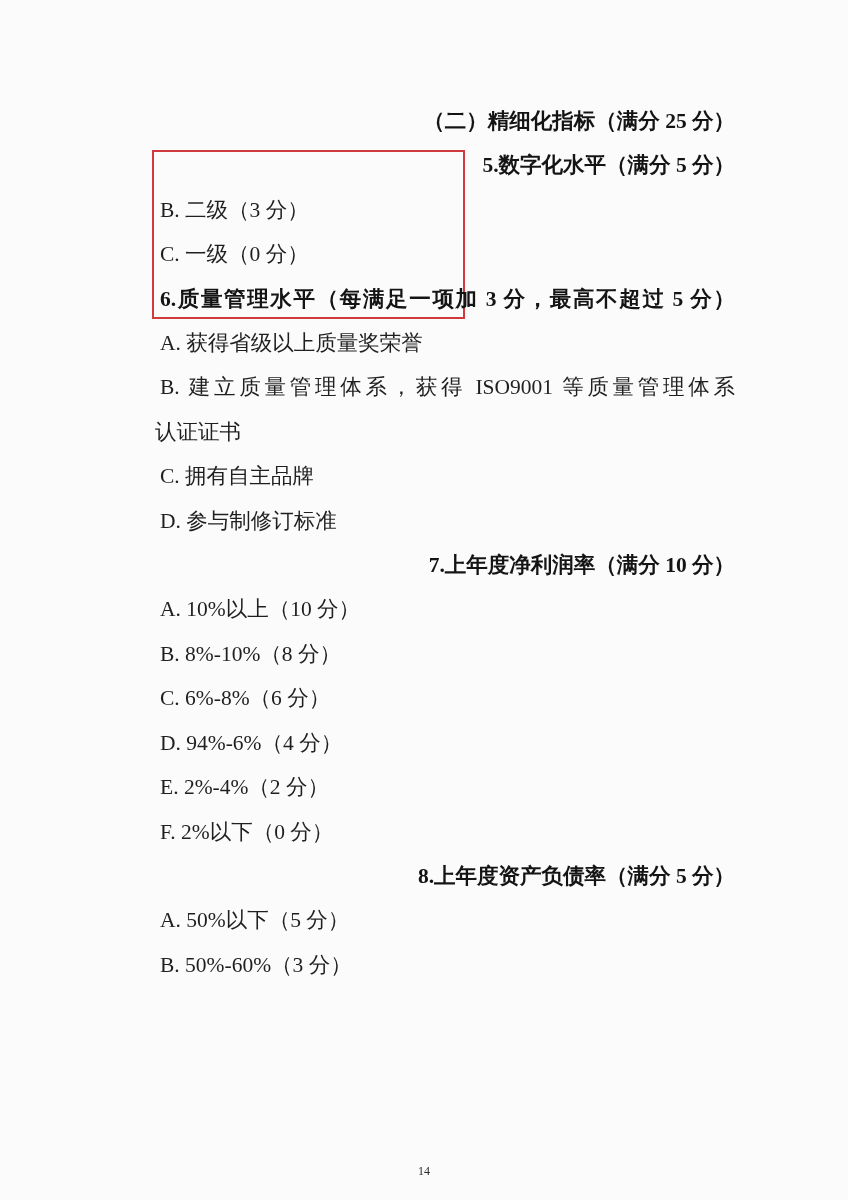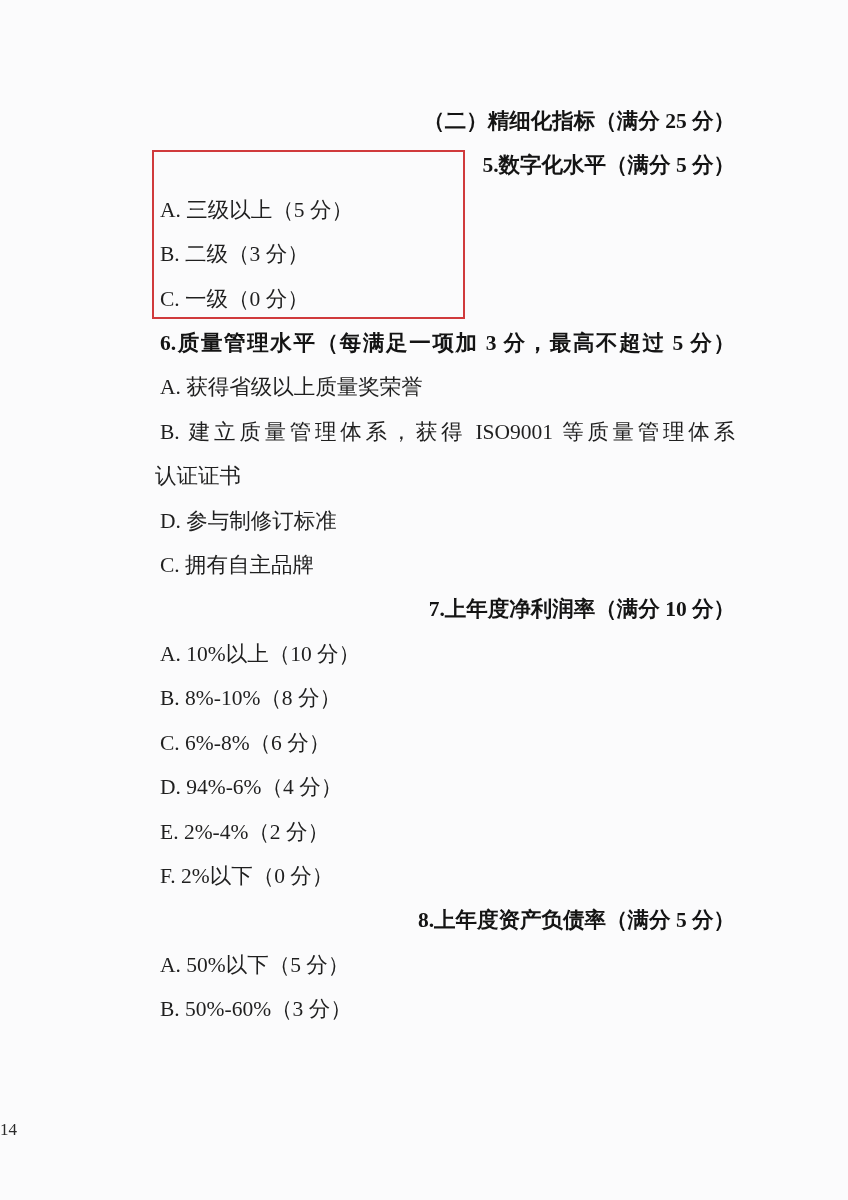--- a/index.html
+++ b/index.html
@@ -51,47 +51,47 @@
     top: 150px;
     width: 309px;
     height: 165px;
     border: 2px solid #d03a3c;
     pointer-events: none;
   }
   .page-number {
     position: absolute;
     left: 0;
     right: 0;
-    top: 1120px;
-    font-size: 17px;
+    top: 1164px;
+    text-align: center;
+    font-size: 12px;
     color: #2a2a2a;
   }
 </style>
 </head>
 <body>
 
 <div class="page">
 
   <div class="highlight-box"></div>
 
   <div class="content">
 
     <p class="heading">（二）精细化指标（满分 25 分）</p>
 
     <p class="heading">5.数字化水平（满分 5 分）</p>
-    <p>A. 三级以上（5 分）</p>
     <p>B. 二级（3 分）</p>
     <p>C. 一级（0 分）</p>
 
     <p class="heading justify-full">6.质量管理水平（每满足一项加 3 分，最高不超过 5 分）</p>
     <p>A. 获得省级以上质量奖荣誉</p>
     <p class="justify-full">B. 建立质量管理体系，获得 ISO9001 等质量管理体系</p>
     <p class="no-indent">认证证书</p>
+    <p>C. 拥有自主品牌</p>
     <p>D. 参与制修订标准</p>
-    <p>C. 拥有自主品牌</p>
 
     <p class="heading">7.上年度净利润率（满分 10 分）</p>
     <p>A. 10%以上（10 分）</p>
     <p>B. 8%-10%（8 分）</p>
     <p>C. 6%-8%（6 分）</p>
     <p>D. 94%-6%（4 分）</p>
     <p>E. 2%-4%（2 分）</p>
     <p>F. 2%以下（0 分）</p>
 
     <p class="heading">8.上年度资产负债率（满分 5 分）</p>

